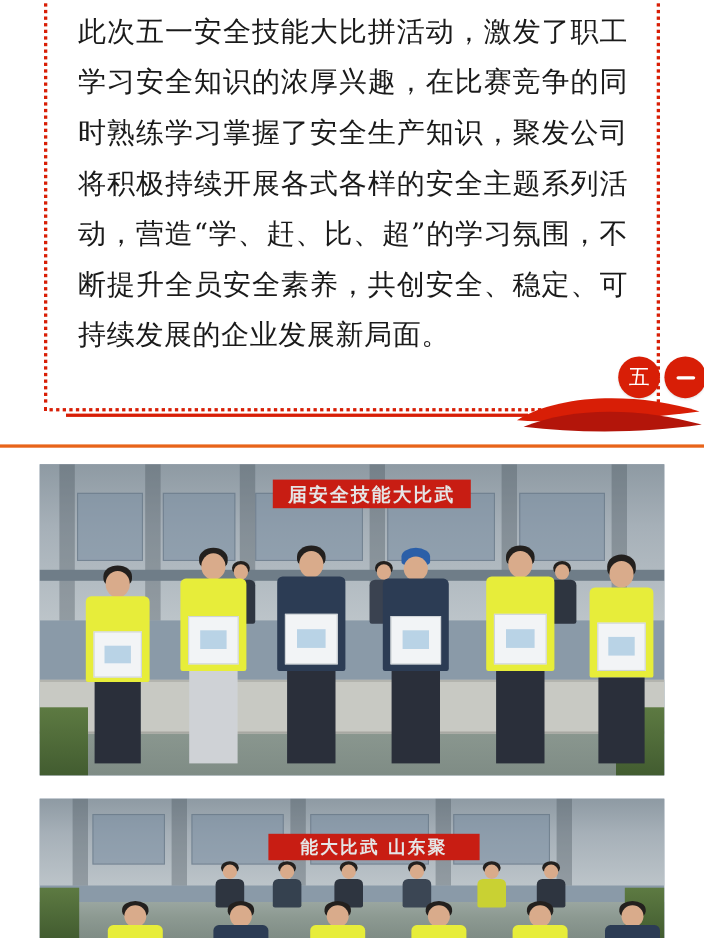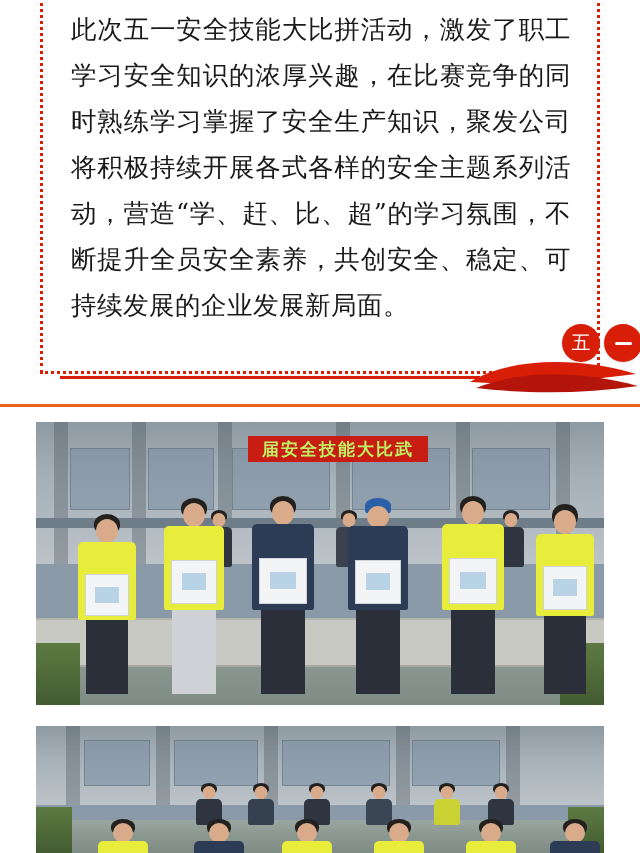--- a/index.html
+++ b/index.html
@@ -161,21 +161,21 @@
     position: absolute;
     bottom: 0;
     height: 22%;
     background: linear-gradient(180deg, #5d7a42 0%, #425c30 100%);
   }
 
   
   .photo-banner {
     position: absolute;
     background: #c81d13;
-    color: #bef264;
+    color: #e5e5e5;
     font-family: "DejaVu Serif", "Liberation Serif", serif;
     font-weight: bold;
     display: flex;
     align-items: center;
     justify-content: center;
     letter-spacing: 2px;
     white-space: nowrap;
     overflow: hidden;
   }
   .banner-1 {
@@ -371,20 +371,21 @@
         <div class="bldg-col" style="left:120px"></div>
         <div class="bldg-col" style="left:228px"></div>
         <div class="bldg-col" style="left:360px"></div>
         <div class="bldg-col" style="left:470px"></div>
         <div class="glass" style="left:48px;top:14px;width:64px;height:44px"></div>
         <div class="glass" style="left:138px;top:14px;width:82px;height:44px"></div>
         <div class="glass" style="left:246px;top:14px;width:106px;height:44px"></div>
         <div class="glass" style="left:376px;top:14px;width:86px;height:44px"></div>
       </div>
 
+      <div class="photo-banner banner-2">能大比武    山东聚</div>
 
       <div class="bg-ground" style="height:26%"></div>
       <div class="hedge" style="left:0;width:36px;height:36%"></div>
       <div class="hedge" style="right:0;width:36px;height:36%"></div>
 
       <div class="person" style="left:160px;width:26px;height:42px;bottom:22%">
         <div class="hair" style="top:0;width:16px;height:11px"></div>
         <div class="head" style="top:3px;width:13px;height:13px"></div>
         <div class="torso" style="top:16px;height:26px;background:#2e3540"></div>
       </div>

